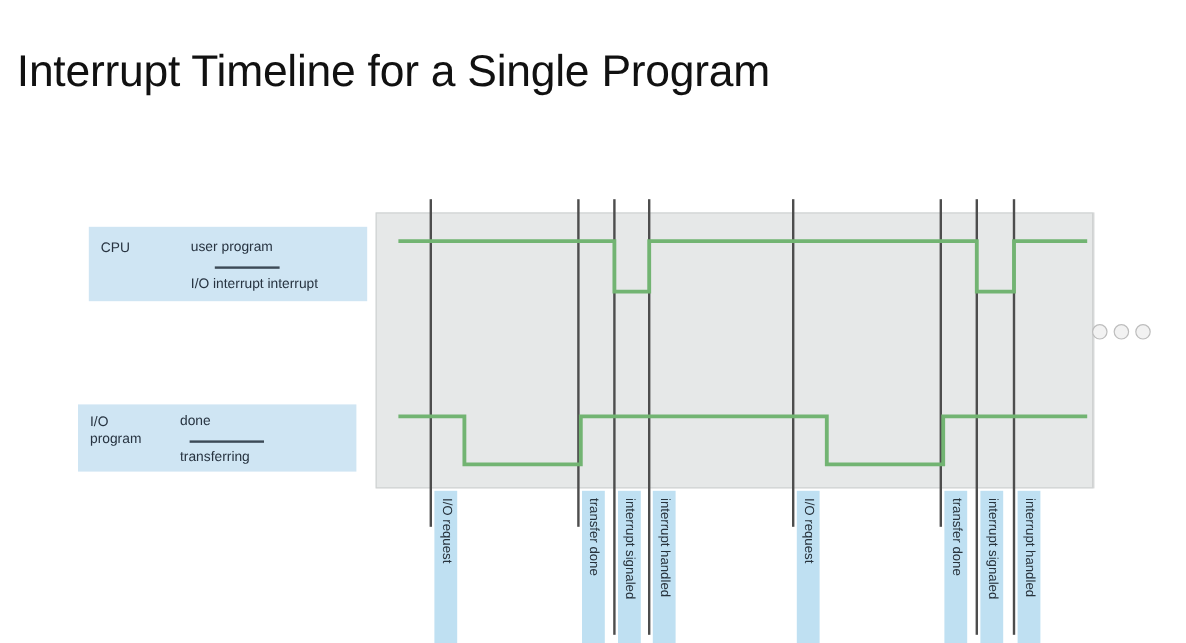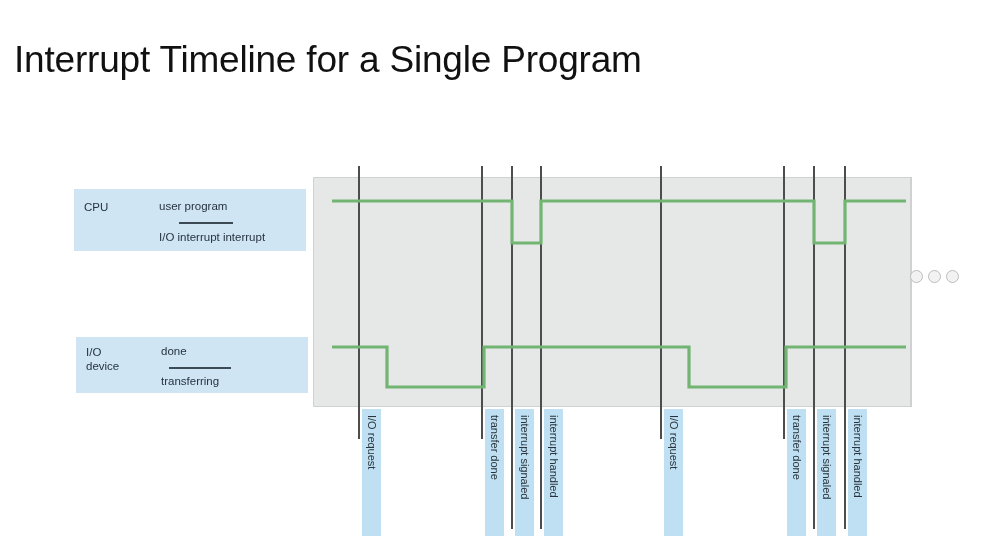--- a/index.html
+++ b/index.html
@@ -35,21 +35,21 @@
     position:absolute;font-size:11.5px;color:#273340;white-space:nowrap;
   }
   .legend .lg-bot{
     position:absolute;font-size:11.5px;color:#273340;white-space:nowrap;
   }
   .legend .lg-rule{
     position:absolute;height:2px;background:#3c4a56;
   }
 
   #legend-cpu{left:74px;top:160px;width:232px;height:62px;}
-  #legend-io{left:76px;top:308px;width:232px;height:56px;}
+  #legend-io{left:65px;top:308px;width:232px;height:56px;}
 
   
   .panel{
     position:absolute;left:313px;top:148px;width:598px;height:230px;
     background:#e6e8e8;border:1px solid #d0d2d2;box-sizing:border-box;
   }
 
   
   .vline{position:absolute;width:1.6px;background:#4d4d4d;}
 
@@ -90,21 +90,21 @@
 
     <div class="legend" id="legend-cpu">
       <div class="lg-left" style="top:12px;">CPU</div>
       <div class="lg-top" style="left:85px;top:11px;">user program</div>
       <div class="lg-rule" style="left:105px;top:33px;width:54px;"></div>
       <div class="lg-bot" style="left:85px;top:42px;">I/O interrupt interrupt</div>
     </div>
 
     <div class="legend" id="legend-io">
       <div class="lg-left" style="top:9px;">I/O</div>
-      <div class="lg-left" style="top:23px;">device</div>
+      <div class="lg-left" style="top:23px;">program</div>
       <div class="lg-top" style="left:85px;top:8px;">done</div>
       <div class="lg-rule" style="left:93px;top:30px;width:62px;"></div>
       <div class="lg-bot" style="left:85px;top:38px;text-align:right;">transferring</div>
     </div>
 
     <div class="panel"></div>
     <div class="right-edge"></div>
 
     <div id="vlines">
         <div class="vline" style="left: 358.2px; top: 137px; height: 273px;"></div>

